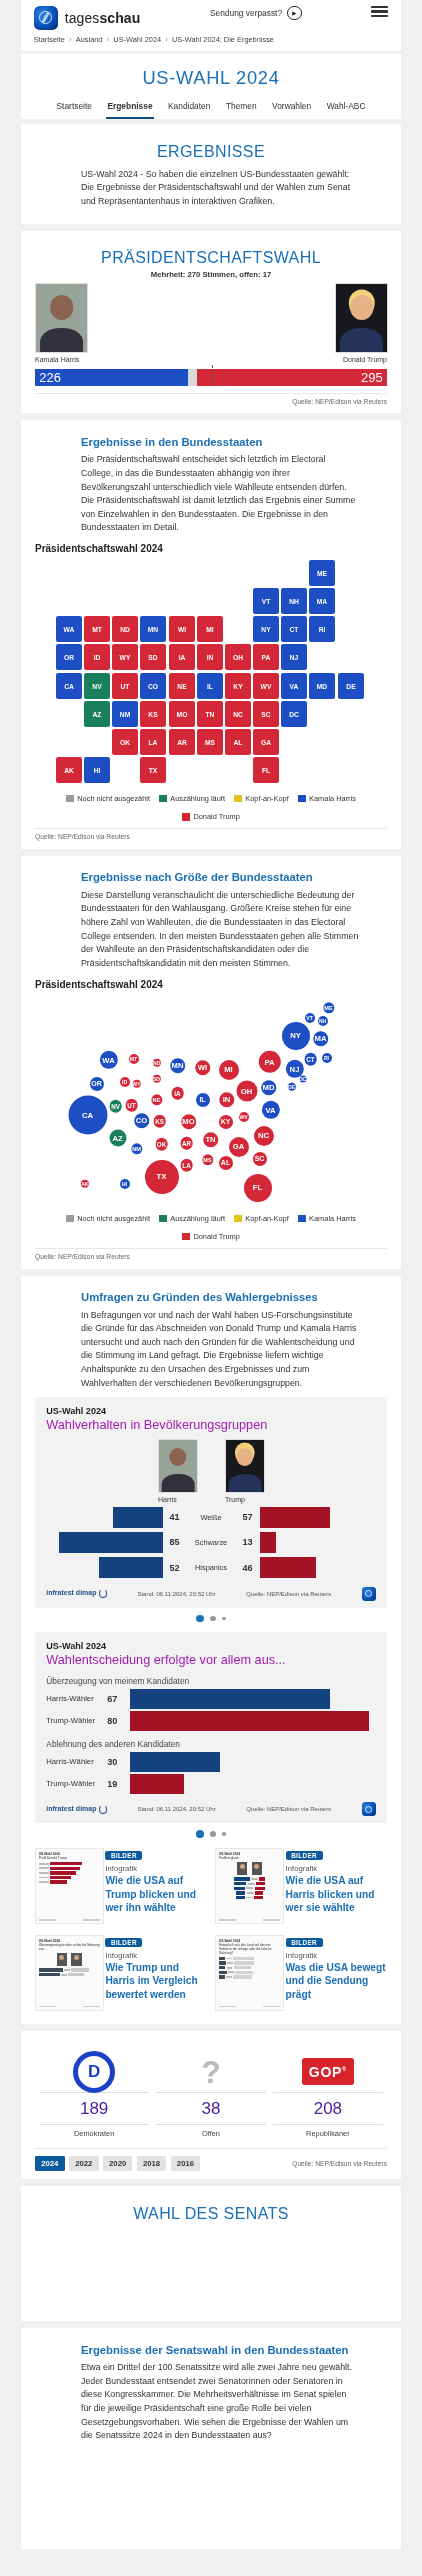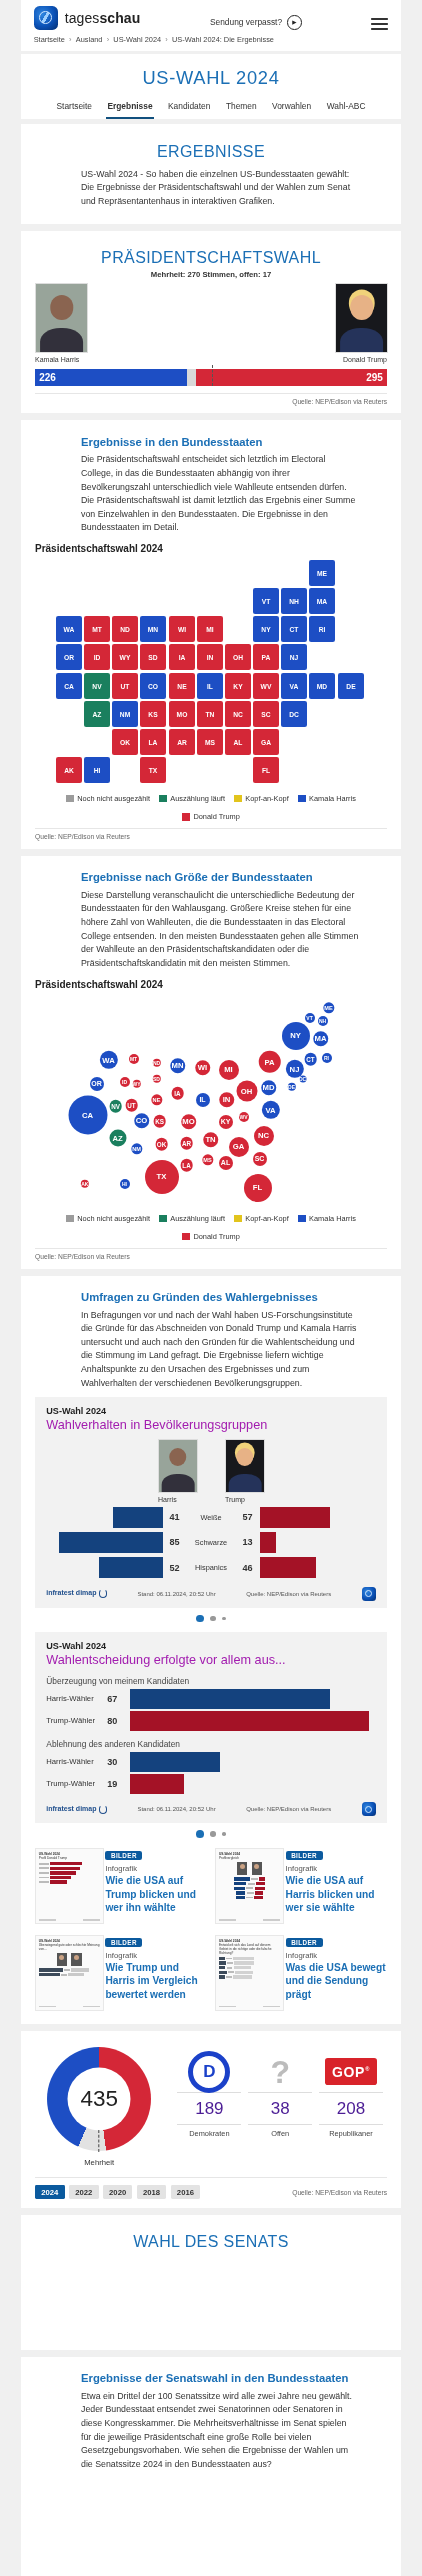--- a/index.html
+++ b/index.html
@@ -1,19 +1,19 @@
 <!DOCTYPE html>
 <html lang="de" style="font-size:11.3px"><head>
 <meta charset="utf-8">
 <style>
   html,body{margin:0;padding:0}
   body{width:422px;background:#f0f0f0;font-family:"Liberation Sans",sans-serif;color:#333;-webkit-font-smoothing:antialiased}
   .card{background:#fff;margin:0 21px 7px;padding:8.4px 14px;position:relative}
   
-  .topbar{display:flex;align-items:flex-end;justify-content:space-between;padding:5.6px 12.7px 2.8px}
+  .topbar{display:flex;align-items:flex-start;justify-content:space-between;padding:5.6px 12.7px 2.8px}
   .logo-box{width:24px;height:24px;border-radius:5.6px;background:radial-gradient(circle at 35% 35%,#2f86e0,#0a50b5 55%,#032d6e);position:relative;flex:0 0 auto}
   .logo-box::after{content:"";position:absolute;left:5.6px;top:5.6px;width:12.7px;height:12.7px;border:1.4px solid #cfe6ff;border-radius:50%;box-sizing:border-box;background:linear-gradient(120deg,transparent 40%,#9fd0ff 41%,#9fd0ff 60%,transparent 61%)}
   .brand{display:flex;align-items:center;gap:7px}
   .wordmark{font-size:14px;color:#222;letter-spacing:0.1px}
   .wordmark b{font-weight:700}
   .sendung{display:flex;align-items:center;gap:5px;font-size:8.4px;color:#333}
   .play{width:12.7px;height:12.7px;border:1.4px solid #222;border-radius:50%;display:inline-flex;align-items:center;justify-content:center;font-size:5.6px;color:#222}
   .hamburger{width:17px;display:flex;flex-direction:column;gap:2.8px;cursor:pointer}
   .hamburger span{height:2.1px;background:#333;border-radius:0.7px}
   .breadcrumb{padding:2.8px 12.7px 7px;font-size:7.4px;color:#444;display:flex;gap:4.2px;flex-wrap:wrap}
@@ -37,21 +37,21 @@
   .photo{width:51px;height:68px;background:#98a49a;position:relative;overflow:hidden;border:0.7px solid #ddd}
   .photo::before{content:"";position:absolute;left:50%;top:16%;width:46%;height:36%;border-radius:50%;background:#8a6450;transform:translateX(-50%)}
   .photo::after{content:"";position:absolute;left:50%;bottom:-8%;width:86%;height:44%;border-radius:46% 46% 0 0;background:#32303b;transform:translateX(-50%)}
   .photo.trump{background:#17181c}
   .photo.trump::before{background:#e7b286;box-shadow:0 -4.2px 0 1.4px #f0d27a}
   .photo.trump::after{background:#25335a}
   .pname{font-size:7px;color:#333;margin-top:2.8px}
   .pname.r{text-align:right}
   .ev-wrap{position:relative;margin-top:5.6px}
   .ev-bar{display:flex;height:17px;overflow:hidden}
-  .ev-bar .seg{display:flex;align-items:center;color:#fff;font-size:10px;font-weight:700}
+  .ev-bar .seg{display:flex;align-items:center;color:#fff;font-size:13px;font-weight:400}
   .maj-marker{position:absolute;top:-3.5px;bottom:0;border-left:1.4px dashed #555}
   
   .tilemap{position:relative;width:310px;height:227px;margin:5.6px auto 4.2px}
   .tile{position:absolute;width:26px;height:26px;border-radius:2.1px;color:#fff;font-size:6.7px;font-weight:700;display:flex;align-items:center;justify-content:center}
   .legend{display:flex;justify-content:center;gap:9.1px;font-size:7.4px;color:#333;margin:7px 0 1.4px;flex-wrap:wrap}
   .leg-item{display:flex;align-items:center;gap:3.5px}
   .sw{width:7.7px;height:7.7px;display:inline-block}
   .bubblemap{position:relative;width:289px;height:210px;margin:7px auto 2.8px}
   .bubble{position:absolute;border-radius:50%;color:#fff;font-weight:700;display:flex;align-items:center;justify-content:center;transform:translate(-50%,-50%)}
   
@@ -557,29 +557,20 @@
           <i></i>
           <i></i>
         </div>
       </div>
       <div class="tz"><span class="badge">BILDER</span><div class="tz-kick">Infografik</div><div class="tz-title">Was die USA bewegt und die Sendung prägt</div></div>
     </div>
 </section>
 
 <section class="card">
   <div class="house-flex">
-    <div class="donut-wrap">
-      <div class="donut" id="donut" style="background: conic-gradient(rgb(212, 39, 55) 0deg, rgb(212, 39, 55) 172.1deg, rgb(226, 226, 226) 172.1deg, rgb(226, 226, 226) 203.6deg, rgb(29, 78, 196) 203.6deg, rgb(29, 78, 196) 360deg);">
-        <div class="donut-hole">
-            <span>435</span>
-          </div>
-        <div class="donut-marker"></div>
-      </div>
-      <div class="donut-label">Mehrheit</div>
-    </div>
     <div class="stats">
       <div class="stat">
         <div class="stat-logo">
             <span class="dem-logo">D</span>
           </div>
         <div class="stat-num">189</div>
         <div class="stat-label">Demokraten</div>
       </div>
       <div class="stat">
         <div class="stat-logo">

